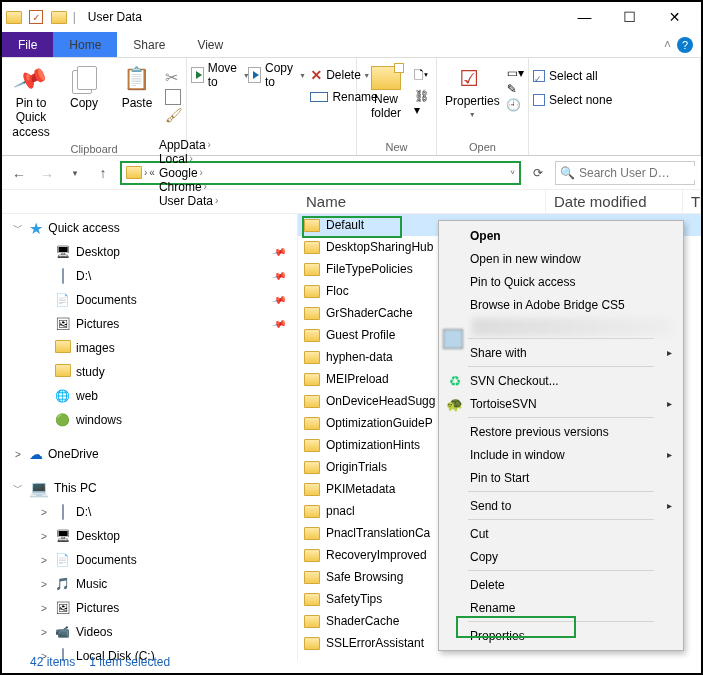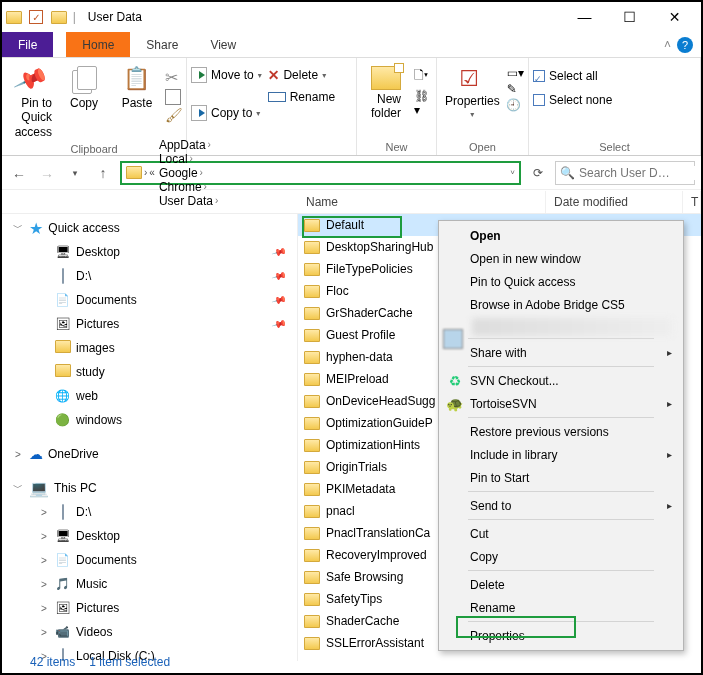--- a/index.html
+++ b/index.html
@@ -11,30 +11,30 @@
   .check-icon-sm { width: 14px; height: 14px; border: 1px solid #c25a2a; display: inline-flex; align-items: center; justify-content: center; color: #c25a2a; font-size: 10px; }
   .titlebar .sep { margin: 0 6px; color: #999; }
   .titlebar .title { margin-left: 6px; }
   .win-controls { margin-left: auto; display: flex; }
   .win-btn { width: 45px; height: 28px; display: flex; align-items: center; justify-content: center; font-size: 14px; }
   
   .tabs { height: 26px; display: flex; border-bottom: 1px solid #ddd; align-items: stretch; }
   .tab { padding: 4px 16px; display: flex; align-items: center; }
   .tab.file { background: #4c1d95; color: #fff; }
   .tab:not(.file) { color: #3a3a3a; }
-  .tab.active { background: #f97316; margin-left: 13px; }
+  .tab.active { background: #3b82f6; }
   .tabs .chev { margin-left: auto; padding: 4px 8px; display: flex; align-items: center; gap: 6px; }
   .help-circle { width: 16px; height: 16px; border-radius: 50%; background: #0a7dd1; color: #fff; display: flex; align-items: center; justify-content: center; font-size: 11px; }
   
   .ribbon { height: 98px; display: flex; border-bottom: 1px solid #ccc; background: #fff; }
   .group { border-right: 1px solid #e5e5e5; display: flex; flex-direction: column; padding: 3px 4px 0; }
   .group-body { flex: 1; display: flex; align-items: flex-start; gap: 3px; padding-top:3px }
   .group-label { text-align: center; font-size: 11px; color: #666; padding: 2px 0; }
   .big-btn { display: flex; flex-direction: column; align-items: center; justify-content: flex-start; gap: 2px; padding: 2px 4px; min-width: 50px; }
-  .big-btn .lbl { text-align: right; line-height: 1.2; }
+  .big-btn .lbl { text-align: center; line-height: 1.2; }
   .pin-icon-lg { width: 28px; height: 28px; font-size: 24px; color: #6a6a6a; display:flex;align-items:center;justify-content:center;transform:rotate(20deg) }
   .copy-icon-lg { width: 28px; height: 28px; position:relative }
   .copy-icon-lg::before,.copy-icon-lg::after{content:'';position:absolute;border:1px solid #aaa;background:#fff;border-radius:2px}
   .copy-icon-lg::before{width:18px;height:22px;left:2px;top:4px}
   .copy-icon-lg::after{width:18px;height:22px;left:7px;top:0}
   .paste-icon-lg { width: 28px; height: 28px; font-size:22px; color:#b58a34; }
   .small-stack { display:flex; flex-direction:column; gap:2px; }
   .cut-icon{font-size:16px;color:#888}
   .copy-p-icon{width:16px;height:16px;border:1px solid #888;background:#fff;position:relative}
   .brush-icon{font-size:14px;color:#a07834}
@@ -56,21 +56,21 @@
   .addr-row { height: 34px; display: flex; align-items: center; padding: 4px 6px; gap: 6px; border-bottom: 1px solid #eee; }
   .nav-arrow { width: 22px; height: 22px; display:flex; align-items:center; justify-content:center; color:#555; font-size:14px; }
   .addr-bar { flex:1; height: 24px; border: 2px solid #1e9c3e; display:flex; align-items:center; padding: 0 4px; gap:2px; }
   .crumb { display:flex; align-items:center; gap:2px; padding: 0 2px }
   .refresh-btn{width:22px;height:22px;display:flex;align-items:center;justify-content:center;color:#555}
   .search-box{width:140px;height:24px;border:1px solid #ccc;display:flex;align-items:center;padding:0 4px;gap:4px;color:#888}
   .search-box input{border:none;outline:none;flex:1;font-size:12px}
 
   .coltabs{height:24px;display:flex;align-items:center;border-bottom:1px solid #eee}
   .coltabs .lspacer{width:296px}
-  .colh{padding:4px 8px;font-size:12px;color:#444;border-right:1px solid #f0f0f0}
+  .colh{padding:4px 8px;font-size:15px;color:#444;border-right:1px solid #f0f0f0}
   .colh.name{flex:0 0 248px}
   .colh.date{flex:1}
 
   .main{display:flex;height:447px}
   .tree{width:296px;border-right:1px solid #eee;overflow:hidden;padding-top:2px}
   .tree-item{display:flex;align-items:center;height:24px;padding-left:10px;gap:5px;position:relative}
   .tree-item.lv2{padding-left:36px}
   .exp{width:12px;font-size:10px;color:#666;text-align:center}
   .star{color:#2f9fe5;font-size:16px}
   .drive{width:16px;height:12px;background:#cfd8e2;border:1px solid #8899aa;border-radius:1px}
@@ -150,21 +150,21 @@
         <span class="copy-p-icon"></span>
         <span class="brush-icon">🖌</span>
       </div>
     </div>
     <div class="group-label">Clipboard</div>
   </div>
 
   <div class="group" style="width:170px">
     <div class="group-body" style="flex-direction:column;gap:2px;width:100%">
       <div style="display:flex;gap:6px">
-        <div style="display:flex;flex-direction:column;gap:16px">
+        <div style="display:flex;flex-direction:row;gap:0">
           <div class="med-row">
               <span class="move-icon"></span>
               <span>Move to</span>
               <span class="drop-ar">▾</span>
             </div>
           <div class="med-row">
               <span class="copy-icon2"></span>
               <span>Copy to</span>
               <span class="drop-ar">▾</span>
             </div>
@@ -219,21 +219,20 @@
     <div class="group-body" style="flex-direction:column;gap:2px;padding-top:4px">
       <div class="med-row">
           <span class="check-ic c"></span>
           <span>Select all</span>
         </div>
       <div class="med-row">
           <span class="check-ic"></span>
           <span>Select none</span>
         </div>
     </div>
-    <div class="group-label">Select</div>
   </div>
 </div>
 
 <div class="addr-row">
   <span class="nav-arrow">←</span>
   <span class="nav-arrow" style="color:#bbb">→</span>
   <span class="nav-arrow" style="font-size:9px">▾</span>
   <span class="nav-arrow">↑</span>
   <div class="addr-bar">
     <span class="folder-icon-sm"></span>
@@ -459,21 +458,21 @@
   <div class="ctx-item">
       <span class="ctx-icon" style="color:#2c7">♻</span>
       <span>SVN Checkout...</span>
     </div>
   <div class="ctx-item arrow">
       <span class="ctx-icon">🐢</span>
       <span>TortoiseSVN</span>
     </div>
   <hr>
   <div class="ctx-item">Restore previous versions</div>
-  <div class="ctx-item arrow">Include in library</div>
+  <div class="ctx-item arrow">Include in window</div>
   <div class="ctx-item">Pin to Start</div>
   <hr>
   <div class="ctx-item arrow">Send to</div>
   <hr>
   <div class="ctx-item">Cut</div>
   <div class="ctx-item">Copy</div>
   <hr>
   <div class="ctx-item">Delete</div>
   <div class="ctx-item">Rename</div>
   <hr>

